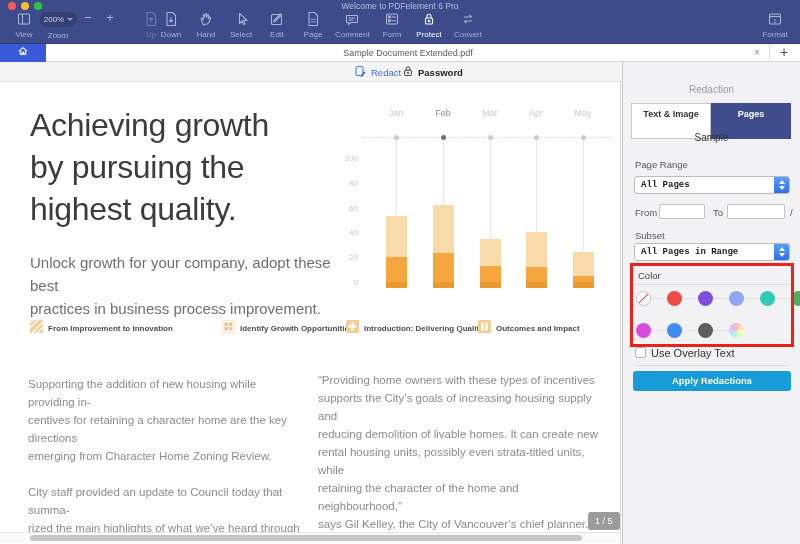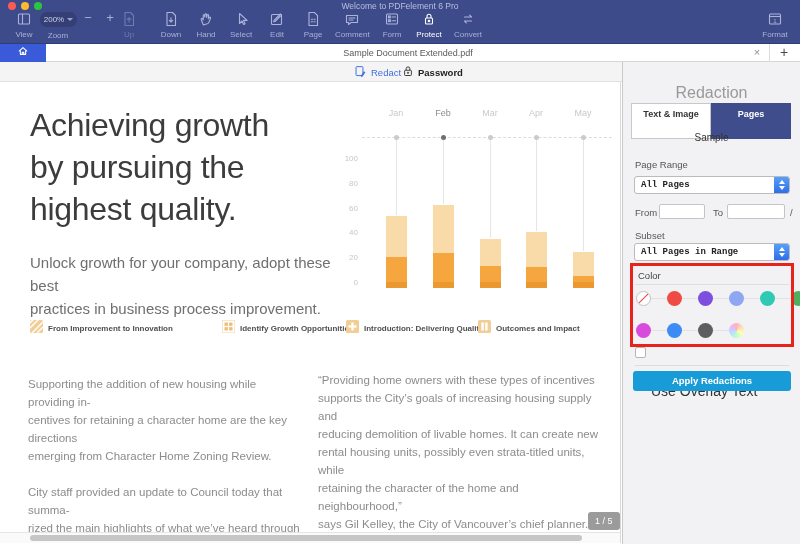--- a/index.html
+++ b/index.html
@@ -62,41 +62,41 @@
   .chart .mlabel.hi{color:#8C8C8C;}
   .chart .dashline{position:absolute;left:22px;top:37px;width:250px;border-top:1px dashed #DCDCDC;}
   .chart .dot{position:absolute;width:5px;height:5px;border-radius:50%;background:#CBCBCB;top:35px;}
   .chart .dot.hi{background:#6F6F6F;}
   .chart .drop{position:absolute;width:1px;background:#E6E6E6;}
   .chart .ylab{position:absolute;left:0;width:18px;text-align:right;font-size:8px;color:#C7C7C7;}
   .chart .seg{position:absolute;}
 
   
   .panel{position:absolute;left:622px;top:62px;width:178px;height:482px;background:#F2F2F4;border-left:1px solid #C9C9C9;overflow:hidden;}
-  .panel-title{position:absolute;left:0;top:22px;width:100%;text-align:center;font-size:16px;color:#999999;}
+  .panel-title{position:absolute;left:0;top:22px;width:100%;text-align:center;font-size:10px;color:#999999;}
   .ptab{position:absolute;top:41px;height:36px;width:80px;text-align:center;font-size:9px;line-height:20px;font-weight:bold;}
   .ptab.t1{left:8px;background:#FFFFFF;border:1px solid #C8C8C8;color:#333333;}
   .ptab.t2{left:88px;background:#3F4D8C;border:1px solid #3F4D8C;color:#FFFFFF;}
   .sample-lab{position:absolute;left:0;top:70px;width:100%;text-align:center;font-size:10px;color:#333333;}
   .plab{position:absolute;left:12px;font-size:9.5px;color:#555555;}
   .pselect{position:absolute;left:11px;width:156px;height:18px;background:#FFFFFF;border:1px solid #BBBBBB;border-radius:3px;}
   .pselect .val{position:absolute;left:6px;top:0;font-size:9px;font-weight:bold;color:#222222;line-height:16px;font-family:Liberation Mono, monospace;}
   .stepper{position:absolute;right:0;top:0;bottom:0;width:15px;background:linear-gradient(#57A0F8,#2E6FE8);border-radius:0 2px 2px 0;}
   .stepper:before{content:"";position:absolute;left:4.5px;top:3px;border-left:3px solid transparent;border-right:3px solid transparent;border-bottom:4px solid #fff;}
   .stepper:after{content:"";position:absolute;left:4.5px;bottom:3px;border-left:3px solid transparent;border-right:3px solid transparent;border-top:4px solid #fff;}
   .pinput{position:absolute;height:15px;background:#FFFFFF;border:1px solid #C4C4C4;border-radius:2px;font-size:9px;padding:0 3px;color:#333;}
   .ann-rect{position:absolute;left:7px;top:201px;width:164px;height:84px;border:3px solid #E8231C;z-index:6;pointer-events:none;}
   .phr{position:absolute;left:12px;width:154px;border-top:1px solid #DDDDDD;}
   .swatch{position:absolute;width:15px;height:15px;border-radius:50%;z-index:3;}
   .swatch.none{background:#FFFFFF;border:1.5px solid #C2C2C2;overflow:hidden;}
   .swatch.none:before{content:"";position:absolute;left:-2px;top:5.5px;width:19px;border-top:1.5px solid #E0483F;transform:rotate(-45deg);}
   .swatch.rainbow{background:conic-gradient(#FFB3BA,#FFDFBA,#FDFFB0,#BAFFC9,#BAE1FF,#E3BAFF,#FFB3BA);}
   .swline{position:absolute;border-top:1px solid #E2E2E2;z-index:1;}
   .chk-box{position:absolute;left:12px;top:285px;width:11px;height:11px;background:#fff;border:1px solid #B5B5B5;border-radius:2px;}
-  .chk-lab{position:absolute;left:28px;top:285px;font-size:14px;color:#333333;line-height:12px;margin-top:38px;}
+  .chk-lab{position:absolute;left:28px;top:285px;font-size:11px;color:#333333;line-height:12px;}
   .apply-btn{position:absolute;left:10px;top:309px;width:158px;height:20px;background:#189CD8;border-radius:3px;
              color:#FFFFFF;font-size:9.5px;font-weight:bold;text-align:center;line-height:20px;}
 </style>
 </head>
 <body>
 
 <div class="app">
 
   <div class="topbar">
     <div class="traffic">
@@ -114,21 +114,21 @@
       <span class="tb-label">View</span>
     </div>
 
     <div class="zoom-pill">
       <span>200%</span><i class="chev"></i>
     </div>
     <span class="zoom-sub">Zoom</span>
     <div class="pm-btn" style="left:80px">−</div>
     <div class="pm-btn" style="left:102px">+</div>
 
-    <div class="tb-item disabled" style="left:112px">
+    <div class="tb-item disabled" style="left:134px">
       <span class="tb-ico"><svg width="16" height="16" viewBox="0 0 16 16" fill="none" stroke="#ACB3D8" stroke-width="1.1" stroke-linecap="round" stroke-linejoin="round">
             <path d="M4 1.5h5.5L12.5 4.5V14.5H4z"></path>
             <path d="M8 11V6.8M6.3 8.4 8 6.8l1.7 1.6"></path>
           </svg></span>
       <span class="tb-label">Up</span>
     </div>
     <div class="tb-item" style="left:154px">
       <span class="tb-ico"><svg width="16" height="16" viewBox="0 0 16 16" fill="none" stroke="#ACB3D8" stroke-width="1.1" stroke-linecap="round" stroke-linejoin="round">
             <path d="M4 1.5h5.5L12.5 4.5V14.5H4z"></path>
             <path d="M8 6.8V11M6.3 9.4 8 11l1.7-1.6"></path>

